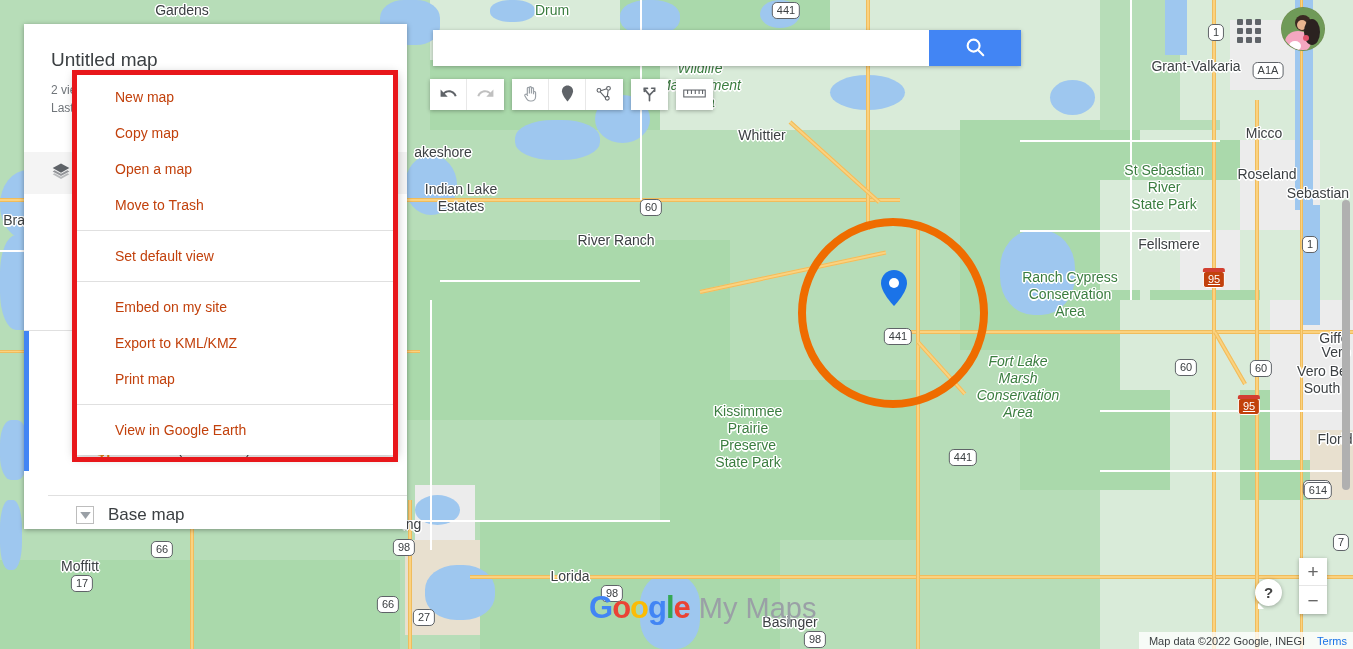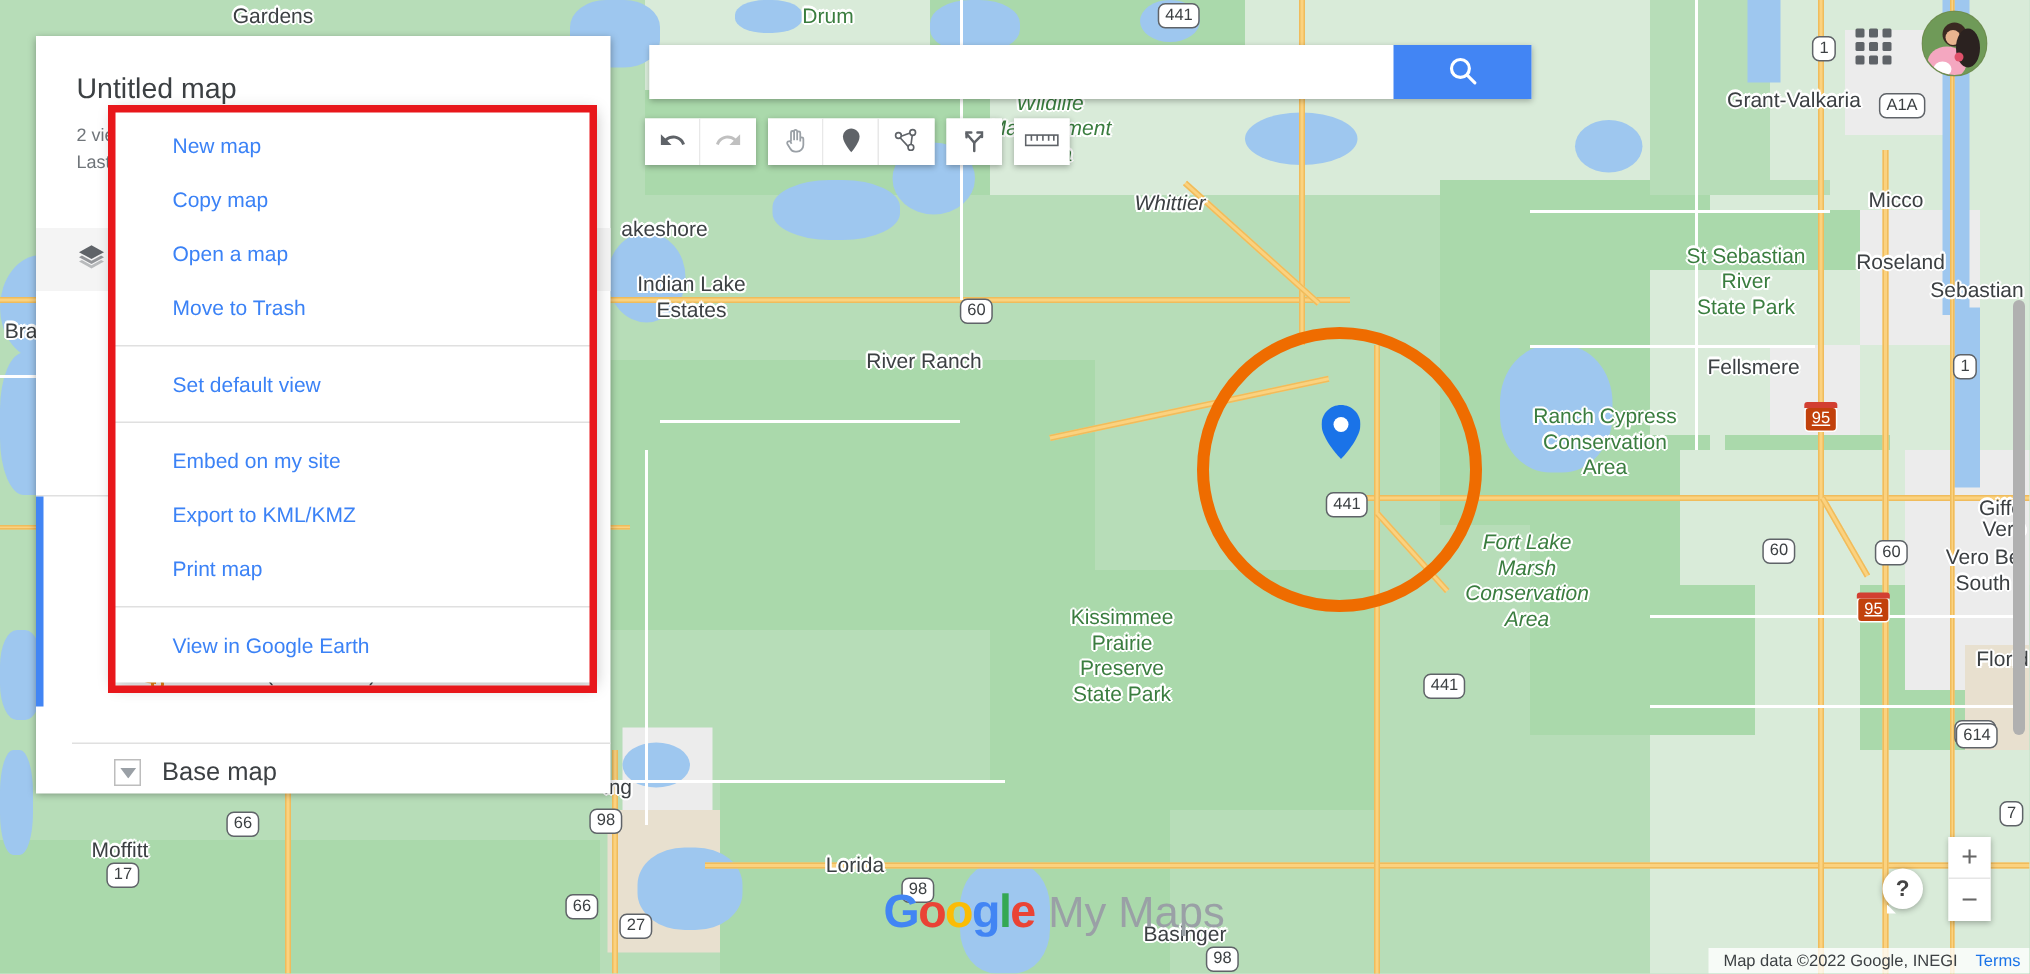--- a/index.html
+++ b/index.html
@@ -179,21 +179,21 @@
   
   .menu {
     position: absolute; left: 75px; top: 72px;
     width: 322px; background: #fff;
     box-shadow: 0 2px 10px rgba(0,0,0,.28);
     padding: 7px 0;
     z-index: 40;
   }
   .menu-item {
     height: 36px; display: flex; align-items: center;
-    padding-left: 40px; font-size: 14px; color: #3b82f6;
+    padding-left: 40px; font-size: 14px; color: #c2410c;
     cursor: pointer; white-space: nowrap;
   }
   .menu-sep { height: 1px; background: #e0e0e0; margin: 7px 0; }
 
   .red-box {
     position: absolute; left: 72px; top: 70px;
     width: 326px; height: 392px;
     border: 5px solid #e8171b;
     z-index: 60; pointer-events: none;
   }
@@ -324,21 +324,21 @@
     <div class="minor" style="left:1020px;top:230px;width:190px;height:2px;"></div>
     <div class="minor" style="left:1100px;top:410px;width:250px;height:2px;"></div>
     <div class="minor" style="left:1100px;top:470px;width:250px;height:2px;"></div>
     <div class="minor" style="left:430px;top:300px;width:2px;height:250px;"></div>
     <div class="minor" style="left:1130px;top:0;width:2px;height:300px;"></div>
   </div>
 
   <div id="map-labels">
       <div class="maplabel" style="left: 182px; top: 2px; transform: translateX(-50%);">Gardens</div>
       <div class="maplabel park" style="left: 552px; top: 2px; transform: translateX(-50%);">Drum</div>
-      <div class="maplabel" style="left: 780px; top: 127px; transform: translateX(-50%); font-style: italic;">Whittier</div>
+      <div class="maplabel" style="left: 762px; top: 127px; transform: translateX(-50%);">Whittier</div>
       <div class="maplabel" style="left: 1264px; top: 125px; transform: translateX(-50%);">Micco</div>
       <div class="maplabel" style="left: 1196px; top: 58px; transform: translateX(-50%);">Grant-Valkaria</div>
       <div class="maplabel park italic" style="left: 700px; top: 60px; transform: translateX(-50%);">Wildlife
 Management
 Area</div>
       <div class="maplabel" style="left: 443px; top: 144px; transform: translateX(-50%);">akeshore</div>
       <div class="maplabel" style="left: 461px; top: 181px; transform: translateX(-50%);">Indian Lake
 Estates</div>
       <div class="maplabel" style="left: 616px; top: 232px; transform: translateX(-50%);">River Ranch</div>
       <div class="maplabel park" style="left: 1164px; top: 162px; transform: translateX(-50%);">St Sebastian

